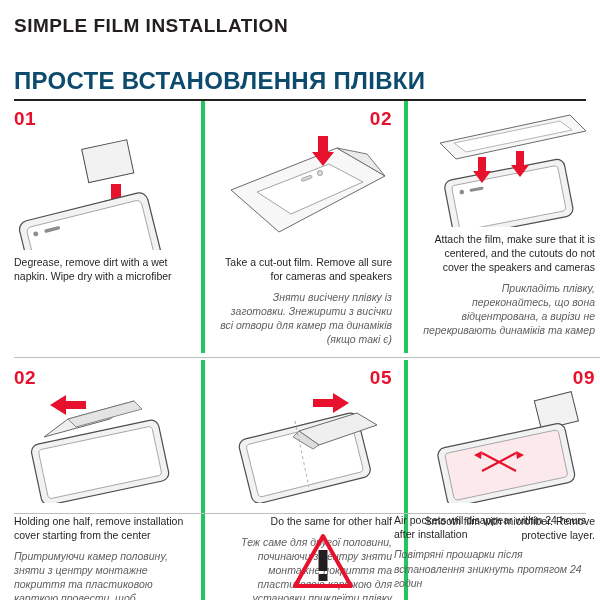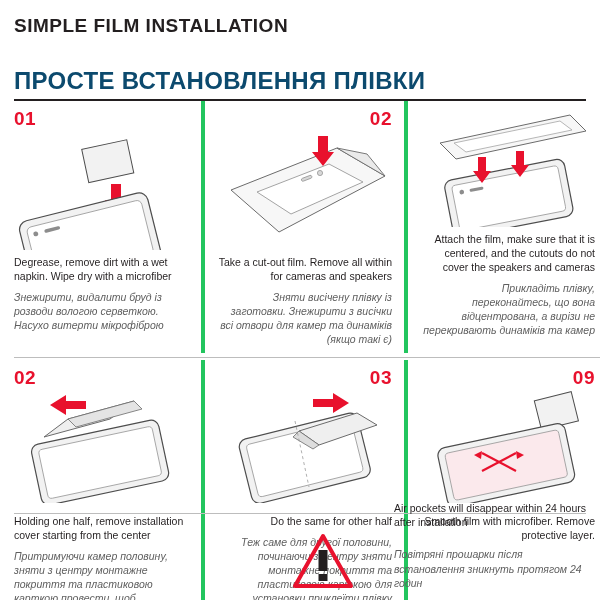--- a/index.html
+++ b/index.html
@@ -53,21 +53,21 @@
 
   
   .footer {
     position: absolute; left: 28px; right: 14px; bottom: 10px;
     display: flex; align-items: flex-start; gap: 14px;
     padding-left: 296px;
   }
   .warn-wrap { position: absolute; left: 292px; bottom: 4px; }
   .footer-txt { padding-left: 70px; }
   .footer-en { font-size: 10.5px; line-height: 1.35; color: #231f20; }
-  .footer-ua { font-size: 10.5px; line-height: 1.35; color: #5f5f5f; font-style: italic; margin-top: 18px; }
+  .footer-ua { font-size: 10.5px; line-height: 1.35; color: #5f5f5f; font-style: italic; margin-top: 6px; }
   .footer-sep { position: absolute; left: 14px; right: 14px; bottom: 86px; height: 1px; background: #bdbdbd; }
 </style>
 </head>
 <body>
 
 <div class="page">
 
   <div class="header">
     <div class="t1">SIMPLE FILM INSTALLATION</div>
     <div class="t2">ПРОСТЕ ВСТАНОВЛЕННЯ ПЛІВКИ</div>
@@ -89,41 +89,40 @@
 
           <g transform="rotate(-14 88 140)">
             <rect x="18" y="72" width="132" height="70" rx="9" fill="#f2f2f2" stroke="#4d4d4d" stroke-width="1.2"></rect>
             <rect x="25" y="79" width="118" height="56" rx="5" fill="#ffffff" stroke="#9a9a9a" stroke-width="0.8"></rect>
             <circle cx="33" cy="87" r="2.4" fill="#8d8d8d"></circle>
             <rect x="42" y="85" width="16" height="3.4" rx="1.7" fill="#8d8d8d"></rect>
           </g>
         </svg>
       </div>
       <div class="txt-en">Degrease, remove dirt with a wet napkin. Wipe dry with a microfiber</div>
-      <div class="txt-ua">Знежирити, видалити бруд із розводи вологою серветкою. Насухо витерти мікрофіброю</div>
     </div>
 
     <div class="cell bordered-r bordered-l">
       <div class="step-num">02</div>
       <div class="art">
         <svg width="175" height="118" viewBox="0 0 175 118">
 
           <polygon points="14,58 120,16 168,44 62,100" fill="#f7f7f7" stroke="#6b6b6b" stroke-width="1"></polygon>
 
           <polygon points="40,60 112,32 146,50 74,82" fill="#ffffff" stroke="#9a9a9a" stroke-width="0.9"></polygon>
 
           <circle cx="103" cy="41" r="2.6" fill="#d8d8d8" stroke="#8d8d8d" stroke-width="0.7"></circle>
           <rect x="84" y="45" width="11" height="3" rx="1.5" fill="#d8d8d8" stroke="#8d8d8d" stroke-width="0.7" transform="rotate(-21 89 46)"></rect>
 
           <polygon points="120,16 168,44 150,22" fill="#eaeaea" stroke="#6b6b6b" stroke-width="0.9"></polygon>
 
           <path d="M101,4 L111,4 L111,20 L117,20 L106,34 L95,20 L101,20 Z" fill="#e8112d"></path>
         </svg>
       </div>
-      <div class="txt-en">Take a cut-out film. Remove all within for cameras and speakers</div>
+      <div class="txt-en">Take a cut-out film. Remove all sure for cameras and speakers</div>
       <div class="txt-ua">Зняти висічену плівку із заготовки. Знежирити з висічки всі отвори для камер та динаміків (якщо такі є)</div>
     </div>
 
     <div class="cell bordered-l">
       <div class="art">
         <svg width="175" height="118" viewBox="0 0 175 118">
 
           <polygon points="20,34 150,6 166,22 36,50" fill="#f7f7f7" stroke="#6b6b6b" stroke-width="1"></polygon>
           <polygon points="34,34 140,12 152,21 46,43" fill="#ffffff" stroke="#a5a5a5" stroke-width="0.8"></polygon>
 
@@ -158,21 +157,21 @@
           <polygon points="54,28 120,10 128,18 62,36" fill="#e4e4e4" stroke="#6b6b6b" stroke-width="0.8"></polygon>
 
           <path d="M72,10 L52,10 L52,4 L36,14 L52,24 L52,18 L72,18 Z" fill="#e8112d"></path>
         </svg>
       </div>
       <div class="txt-en">Holding one half, remove installation cover starting from the center</div>
       <div class="txt-ua">Притримуючи камер половину, зняти з центру монтажне покриття та пластиковою карткою провести, щоб приклеїти плівку</div>
     </div>
 
     <div class="cell bordered-r bordered-l">
-      <div class="step-num">03</div>
+      <div class="step-num">05</div>
       <div class="art">
         <svg width="175" height="112" viewBox="0 0 175 112">
 
           <g transform="rotate(-14 88 64)">
             <rect x="26" y="34" width="122" height="66" rx="8" fill="#f2f2f2" stroke="#4d4d4d" stroke-width="1.2"></rect>
             <rect x="33" y="40" width="108" height="54" rx="4" fill="#ffffff" stroke="#9a9a9a" stroke-width="0.8"></rect>
           </g>
 
           <polygon points="82,40 140,22 160,34 102,54" fill="#efefef" stroke="#6b6b6b" stroke-width="1"></polygon>
           <polygon points="82,40 102,54 96,58 76,46" fill="#dddddd" stroke="#6b6b6b" stroke-width="0.8"></polygon>

